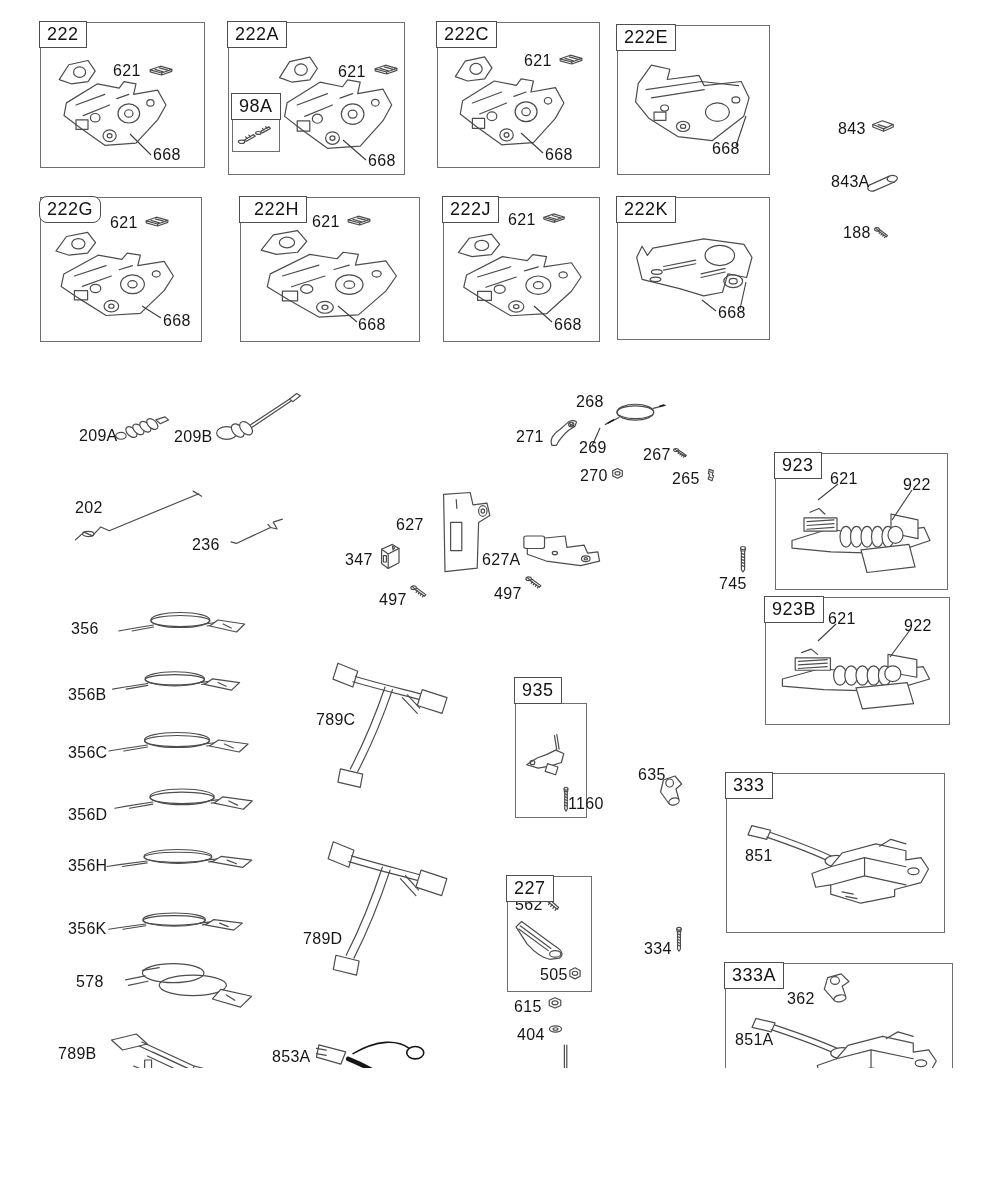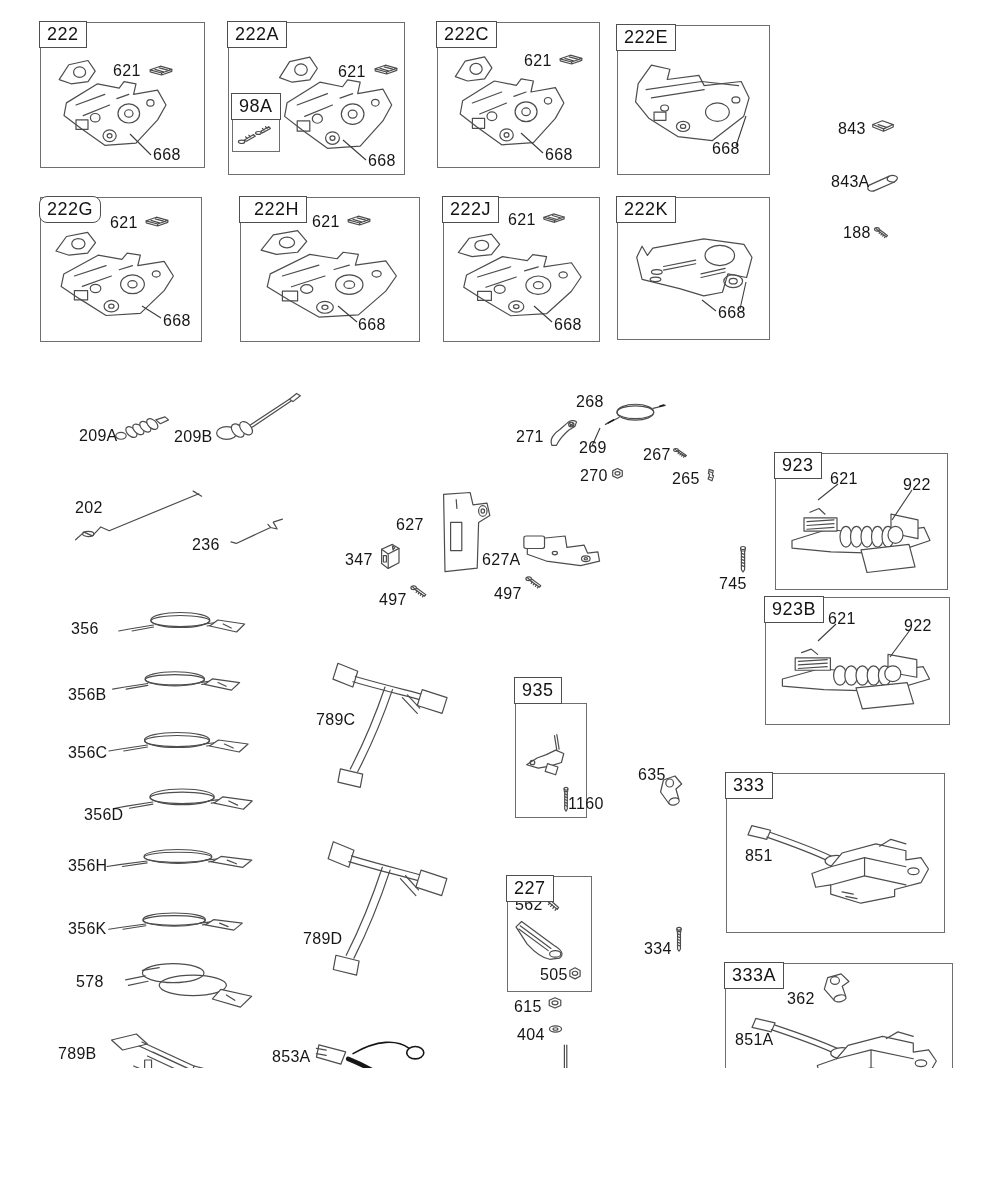--- a/index.html
+++ b/index.html
@@ -446,21 +446,21 @@
     </svg>
     <span class="call" style="left: 68px; top: 744px;">356C</span>
     <svg viewBox="0 0 100 100" preserveAspectRatio="none" class="glyph" style="left: 106px; top: 720px; width: 148px; height: 50px;">
       <path d="M2,62 L10,58 M10,58 L28,50 M12,62 L28,54"></path>
       <ellipse cx="48" cy="40" rx="22" ry="15"></ellipse>
       <ellipse cx="48" cy="42" rx="22" ry="11"></ellipse>
       <path d="M66,48 L78,44 M68,52 L78,48"></path>
       <path class="f" d="M76,40 L96,48 L90,64 L70,52 Z"></path>
       <path d="M80,48 L86,56"></path>
     </svg>
-    <span class="call" style="left: 68px; top: 806px; margin-left: 16px;">356D</span>
+    <span class="call" style="left: 68px; top: 806px;">356D</span>
     <svg viewBox="0 0 100 100" preserveAspectRatio="none" class="glyph" style="left: 112px; top: 776px; width: 146px; height: 52px;">
       <path d="M2,62 L10,58 M10,58 L28,50 M12,62 L28,54"></path>
       <ellipse cx="48" cy="40" rx="22" ry="15"></ellipse>
       <ellipse cx="48" cy="42" rx="22" ry="11"></ellipse>
       <path d="M66,48 L78,44 M68,52 L78,48"></path>
       <path class="f" d="M76,40 L96,48 L90,64 L70,52 Z"></path>
       <path d="M80,48 L86,56"></path>
     </svg>
     <span class="call" style="left: 68px; top: 857px;">356H</span>
     <svg viewBox="0 0 100 100" preserveAspectRatio="none" class="glyph" style="left: 104px; top: 838px; width: 154px; height: 46px;">

